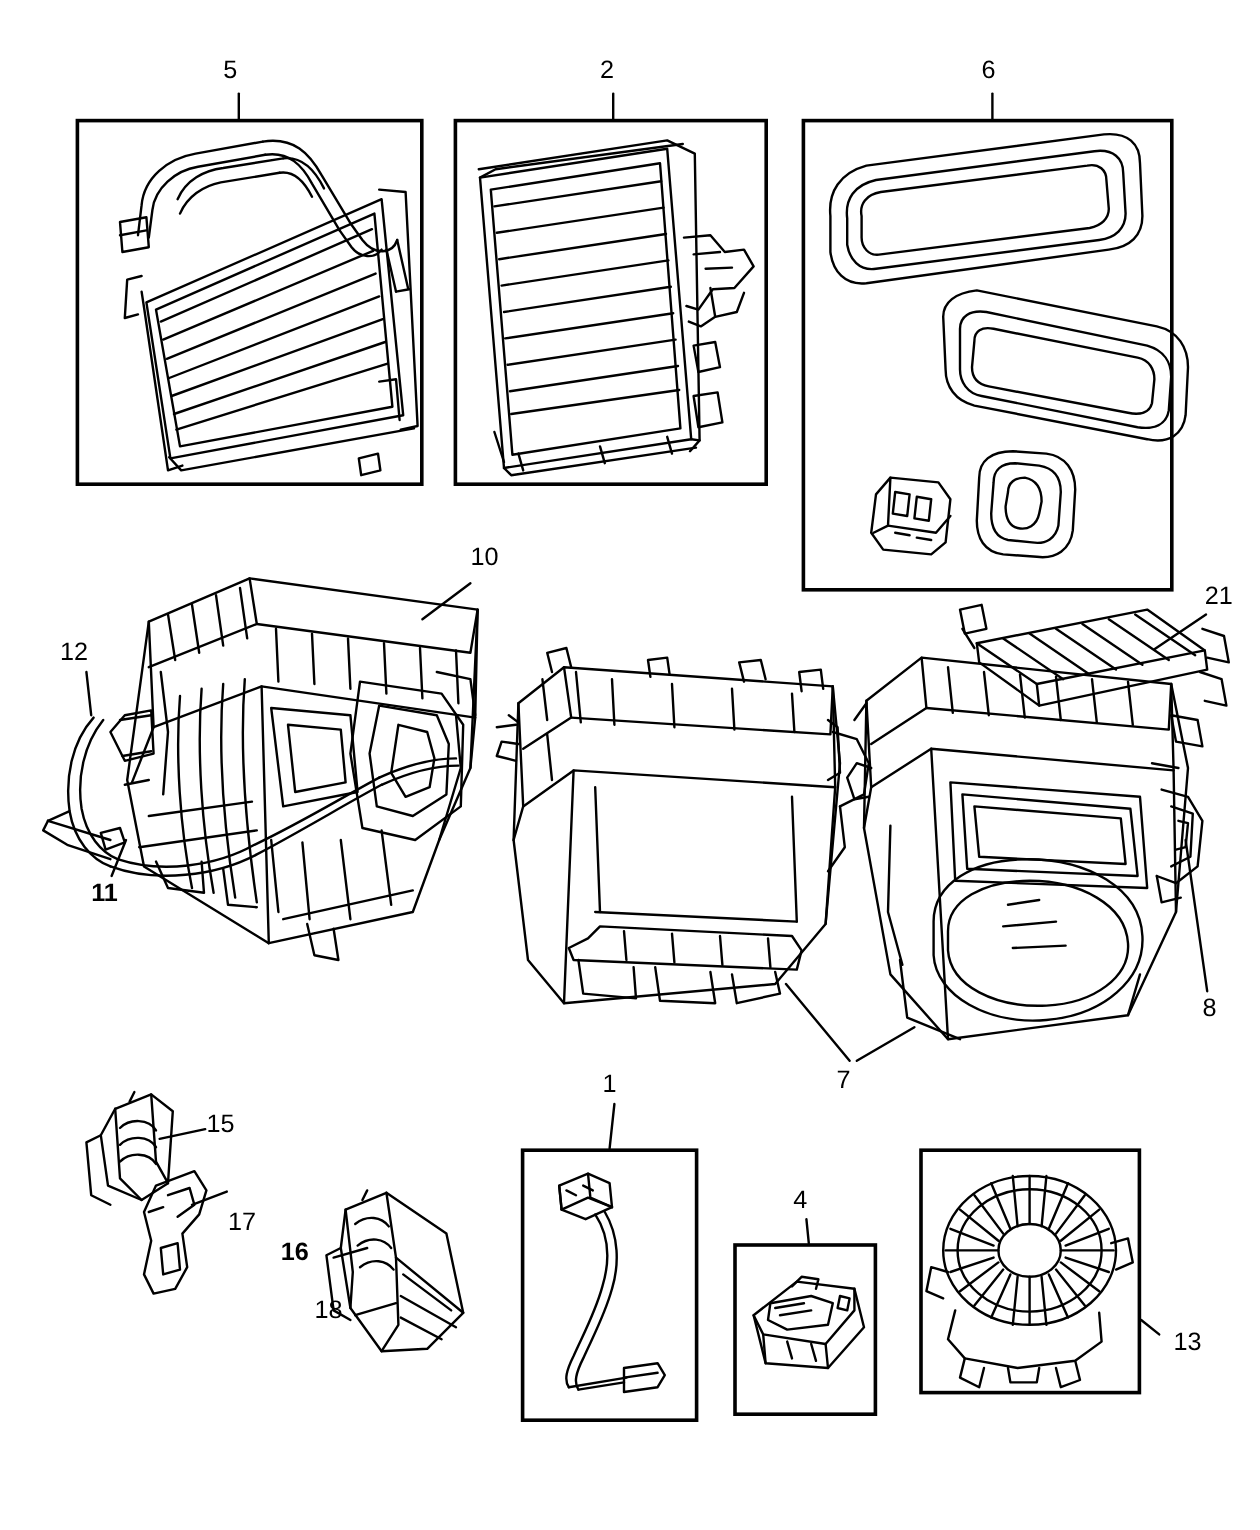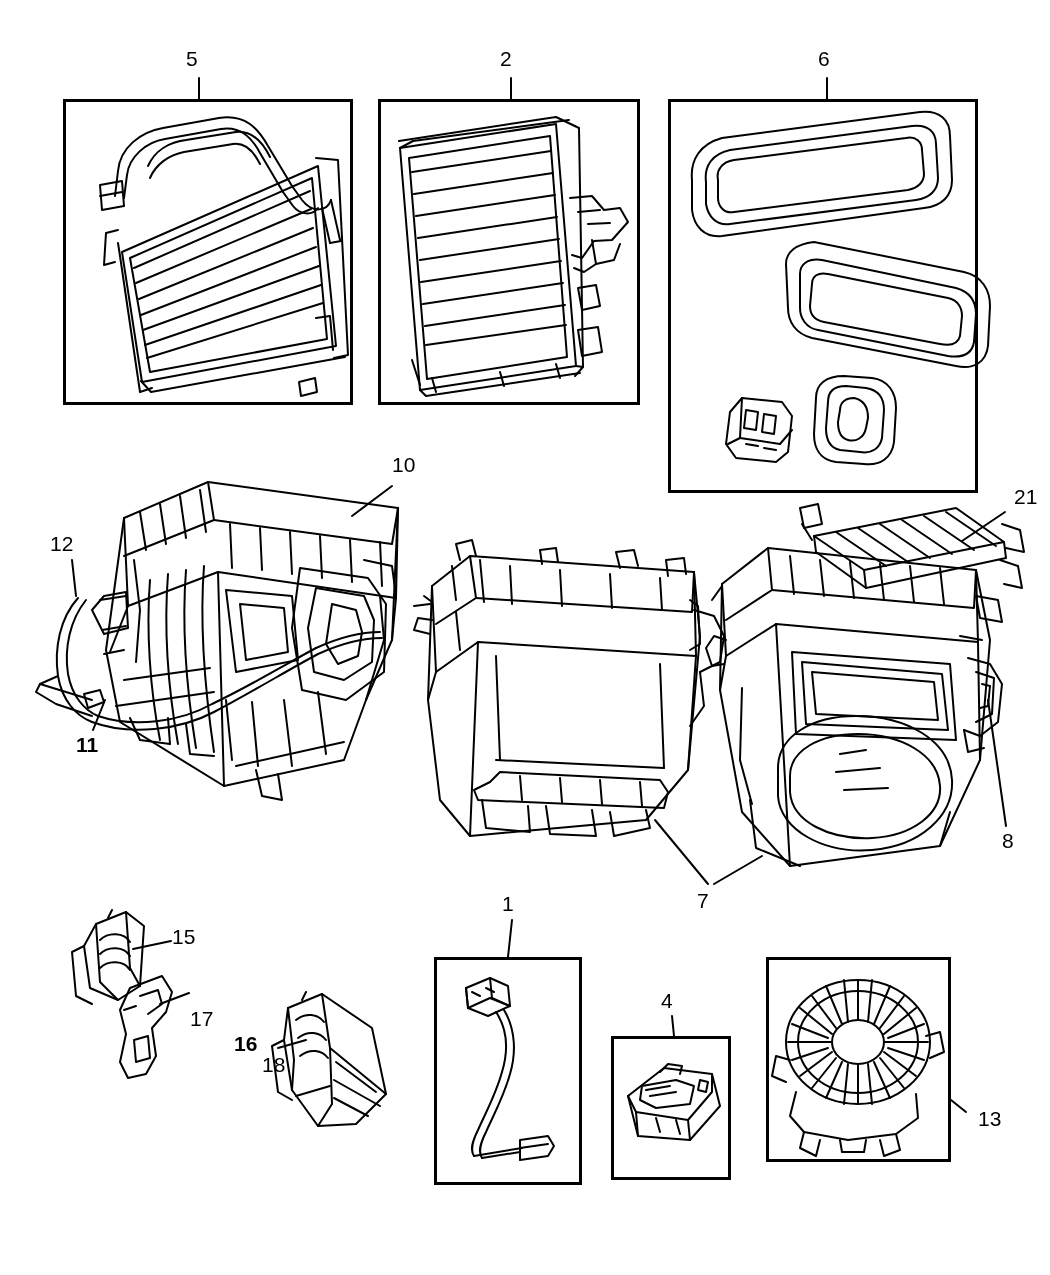--- a/index.html
+++ b/index.html
@@ -416,24 +416,24 @@
 
     </g>
   </svg>
 
   <div class="callout" style="left:186px; top:48px;">5</div>
   <div class="callout" style="left:500px; top:48px;">2</div>
   <div class="callout" style="left:818px; top:48px;">6</div>
   <div class="callout" style="left:392px; top:454px;">10</div>
   <div class="callout" style="left:50px;  top:533px;">12</div>
   <div class="callout" style="left:76px;  top:734px;font-weight:bold;">11</div>
-  <div class="callout" style="left:1004px;top:486px;margin-left:10px;">21</div>
+  <div class="callout" style="left:1004px;top:486px;">21</div>
   <div class="callout" style="left:1002px;top:830px;">8</div>
   <div class="callout" style="left:697px; top:890px;">7</div>
   <div class="callout" style="left:502px; top:893px;">1</div>
   <div class="callout" style="left:172px; top:926px;">15</div>
   <div class="callout" style="left:190px; top:1008px;">17</div>
   <div class="callout" style="left:234px; top:1033px;font-weight:bold;">16</div>
-  <div class="callout" style="left:262px; top:1054px;">18</div>
+  <div class="callout" style="left:262px; top:1081px;">18</div>
   <div class="callout" style="left:661px; top:990px;">4</div>
   <div class="callout" style="left:978px; top:1108px;">13</div>
 
 </div>
 
 </body></html>

